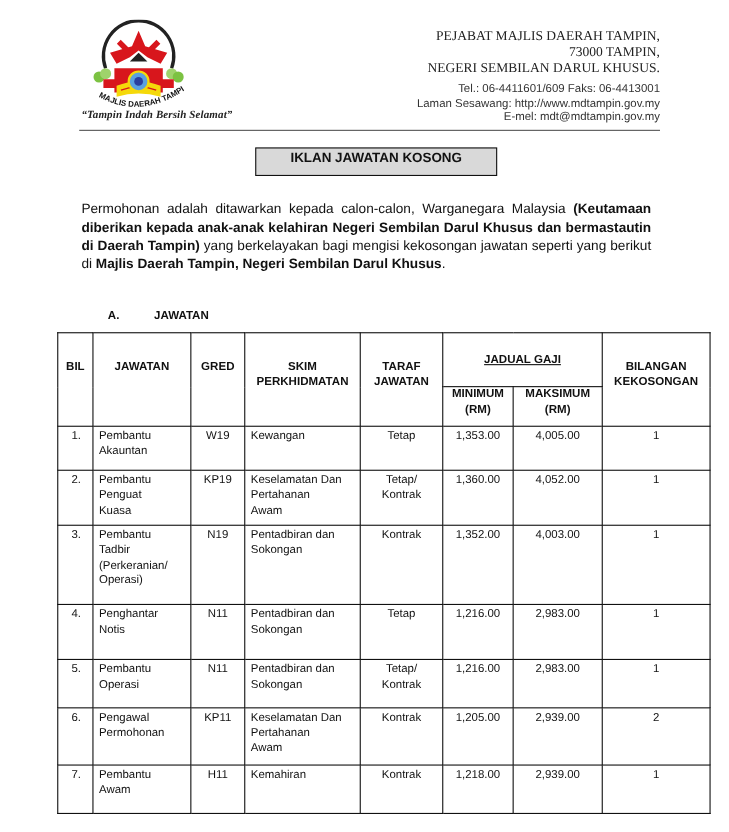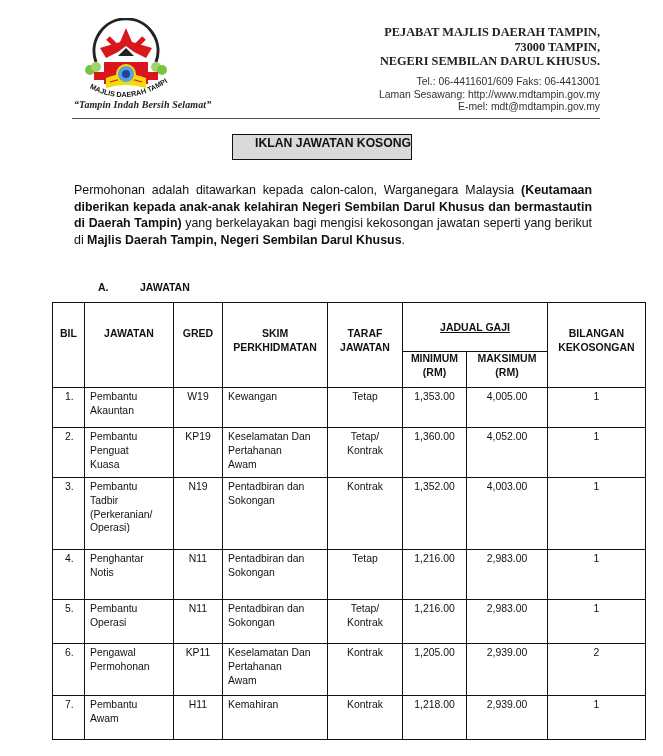--- a/index.html
+++ b/index.html
@@ -2,25 +2,25 @@
 <html><head>
 <meta charset="utf-8">
 <style>
   html, body { margin:0; padding:0; background:#ffffff; }
   body { width:663px; height:756px; position:relative; overflow:hidden; font-family:"Liberation Sans", sans-serif; color:#111; }
   .abs { position:absolute; }
 
   
   .logo { left:68px; top:18px; width:115px; height:82px; }
   .motto { left:74px; top:99px; font-family:"Liberation Serif", serif; font-style:italic; font-weight:bold; font-size:10px; color:#222; letter-spacing:0.1px; }
-  .addr { right:63px; top:25px; text-align:right; font-family:"Liberation Serif", serif; font-weight:bold; font-size:12.3px; line-height:14.5px; color:#222; }
+  .addr { right:63px; top:25px; text-align:right; font-family:"Liberation Serif", serif; font-weight:normal; font-size:12.3px; line-height:14.5px; color:#222; }
   .contact { right:63px; top:76px; text-align:right; font-family:Liberation Sans, sans-serif; font-size:10.4px; line-height:12.6px; color:#333; }
   .rule { left:72px; top:118px; width:528px; height:0; border-top:1.3px solid #555; }
 
-  .title-box { left:232px; top:134px; width:180px; height:26px; background:#d9d9d9; border:1.2px solid #111; box-sizing:border-box; text-align:right; font-weight:bold; font-size:12.2px; line-height:17px; }
+  .title-box { left:232px; top:134px; width:220px; height:26px; background:#d9d9d9; border:1.2px solid #111; box-sizing:border-box; text-align:center; font-weight:bold; font-size:12.2px; line-height:17px; }
 
   .intro { left:74px; top:182px; width:518px; font-size:12.4px; line-height:16.6px; text-align:justify; }
   .intro b { font-weight:bold; }
 
   .section { left:74px; top:281px; font-weight:bold; font-size:10.5px;margin-left:24px; }
   .section .num { display:inline-block; width:42px; }
 
   
   table.jobs { position:absolute; left:52px; top:302px; border-collapse:collapse; font-size:10.4px; line-height:13.8px; }
   table.jobs th, table.jobs td { border:1.2px solid #111; padding:0; vertical-align:top; }

